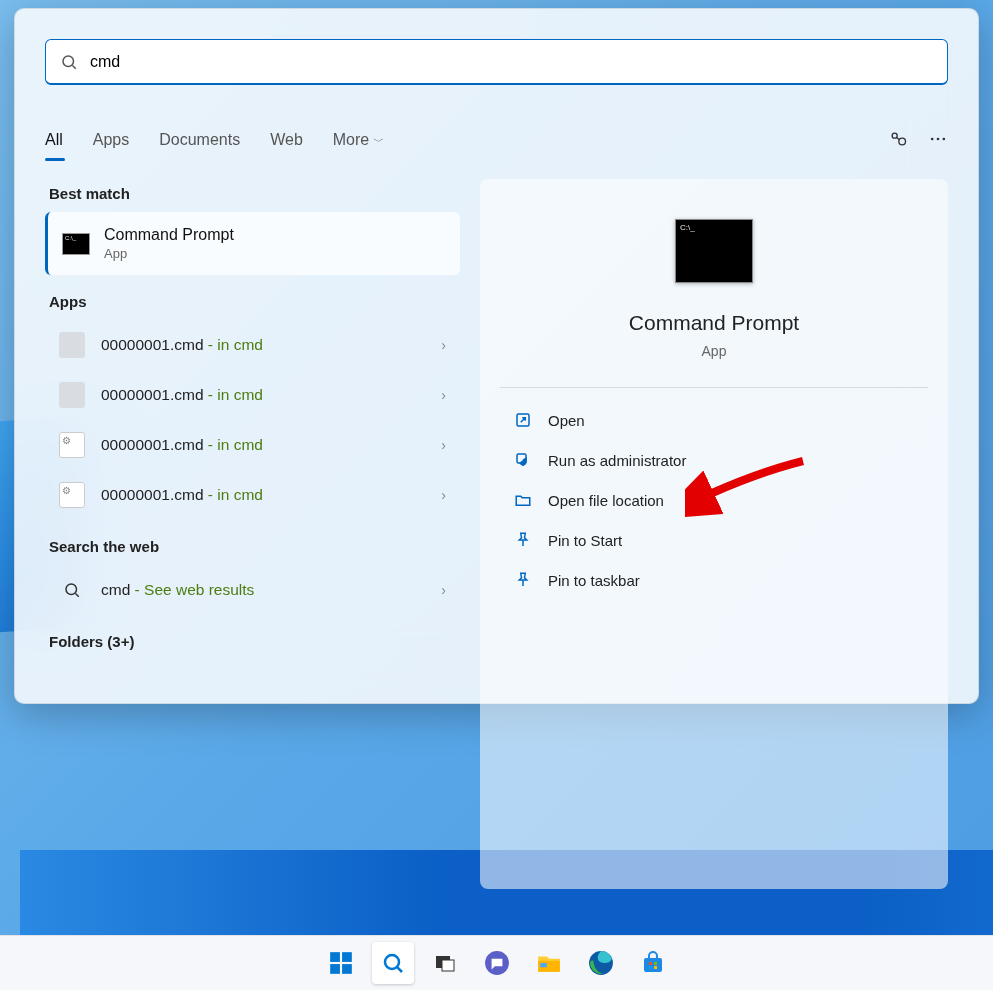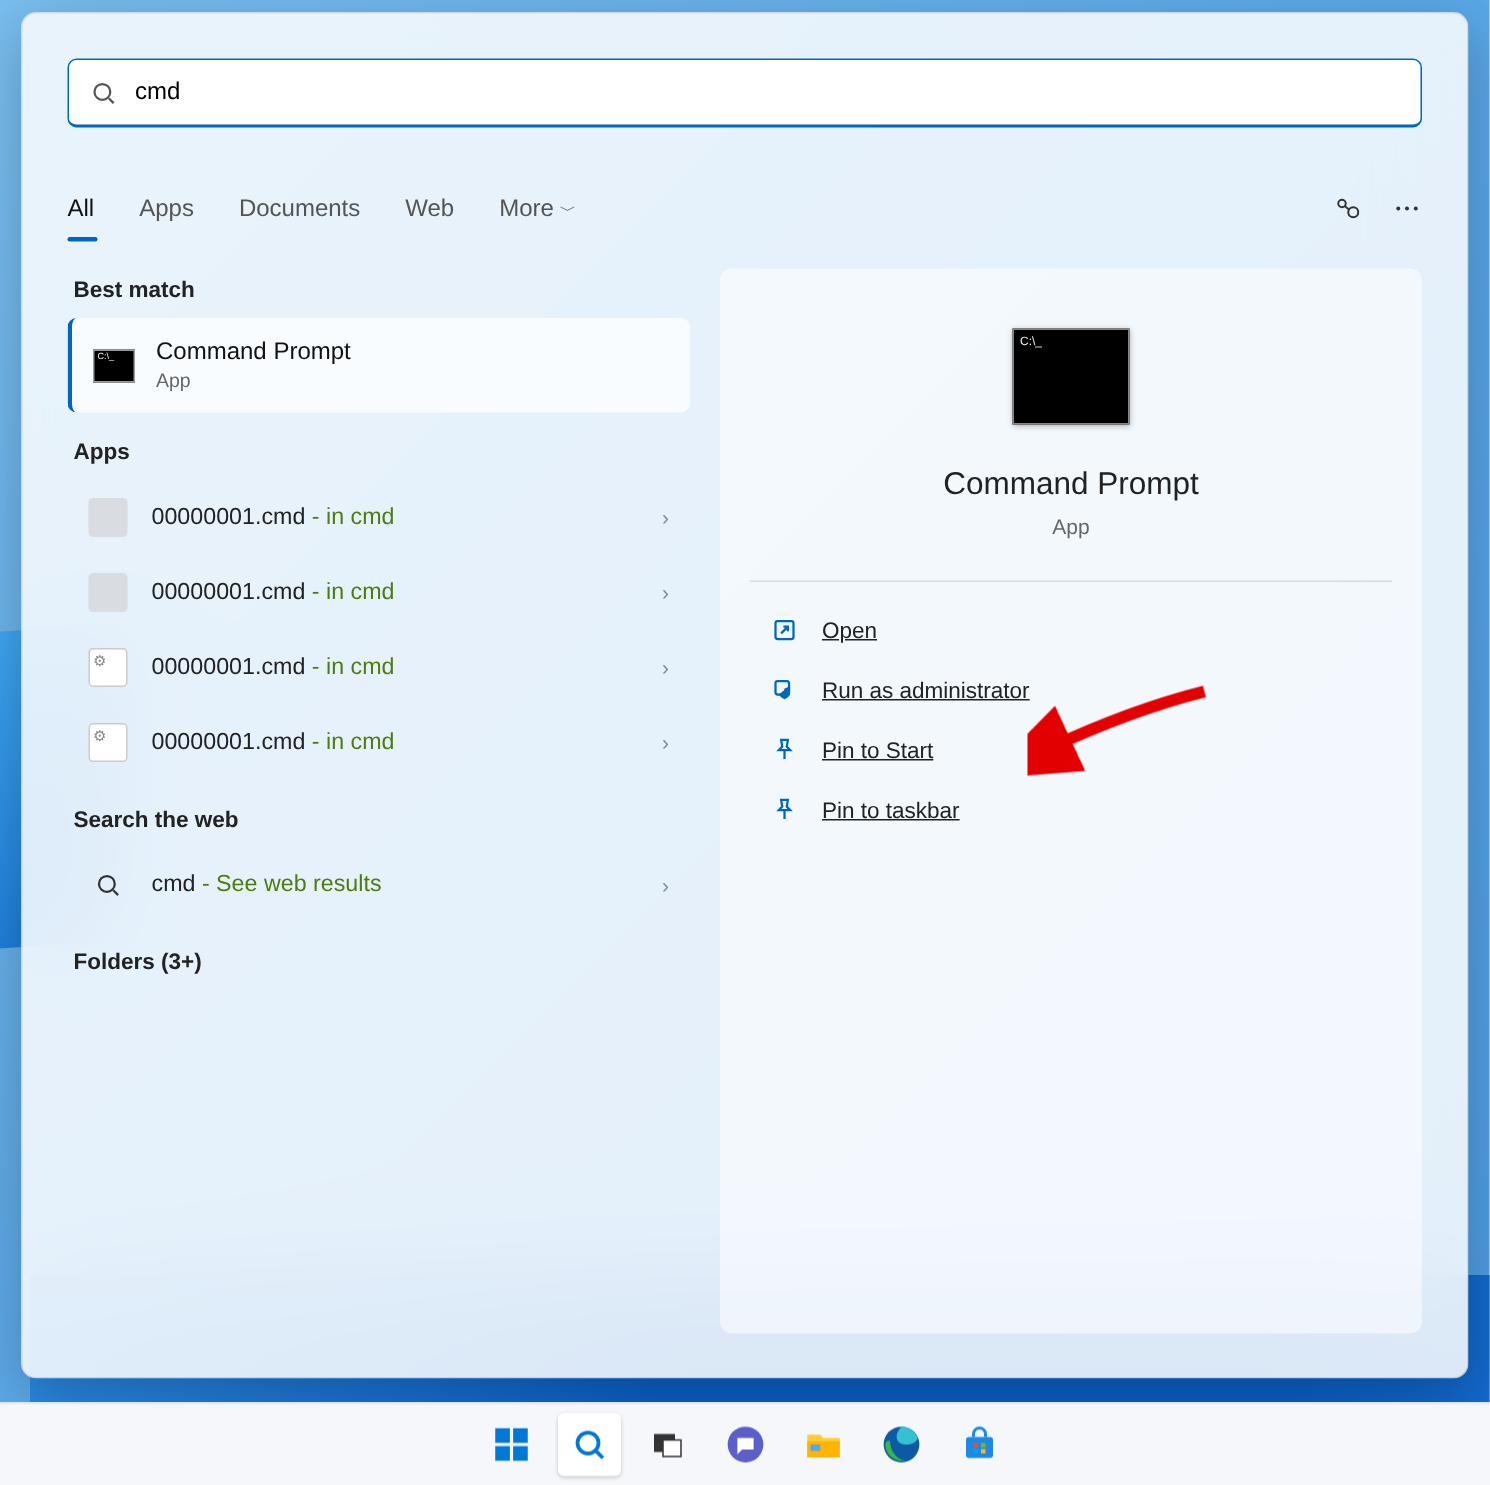--- a/index.html
+++ b/index.html
@@ -7,21 +7,21 @@
     width: 993px; height: 990px;
     background: linear-gradient(135deg, #7abff0 0%, #5aa8e8 50%, #4d9ce3 100%);
     position: relative; overflow: hidden;
   }
   .bg-shape1 { position:absolute; left:-30px; top:420px; width:110px; height:210px;
     background: linear-gradient(135deg,#3ea9f5,#0f6fd6); transform: skewY(-10deg) rotate(6deg); opacity:.9; }
   .bg-shape2 { position:absolute; left:20px; bottom:0px; width:1400px; height:140px;
     background: linear-gradient(90deg,#2a89e2,#0b5fc6 30%,#0b5fc6 60%,#2a89e2); filter: blur(.3px); }
   
   .start-panel {
-    position: absolute; left: 14px; top: 8px; width: 965px; height: 911px;
+    position: absolute; left: 14px; top: 8px; width: 965px; height: 696px;
     background: rgba(248, 250, 253, 0.88);
     border: 1px solid rgba(0,0,0,.1);
     border-radius: 10px;
     backdrop-filter: blur(30px);
     box-shadow: 0 10px 40px rgba(0,0,0,.25);
     padding: 30px;
   }
   .search-box {
     display:flex; align-items:center;
     height: 46px;
@@ -84,21 +84,21 @@
 
   .preview-thumb {
     width: 78px; height:64px; background:#000; border:1px solid #888; margin: 0 auto;
     box-shadow: 0 1px 4px rgba(0,0,0,.3); position:relative;
   }
   .preview-thumb::after { content:"C:\\_"; color:#eee; font-size:8px; position:absolute; top:3px; left:4px; }
   .preview-title { text-align:center; font-size: 21px; color:#222; margin-top:28px; }
   .preview-sub { text-align:center; font-size:14px; color:#666; margin-top:8px; }
   .divider { height:1px; background: rgba(0,0,0,.12); margin: 28px 0 12px; }
   .action-item {
-    display:flex; align-items:center; height:40px; padding: 0 14px; cursor:pointer; border-radius:4px; font-size:15px; color:#222;text-decoration:underline;
+    display:flex; align-items:center; height:40px; padding: 0 14px; cursor:pointer; border-radius:4px; font-size:15px; color:#222;
   }
   .action-icon { width:18px; height:18px; margin-right:16px; flex:0 0 auto; }
 
   .arrow {
     position:absolute; left:685px; top:455px; pointer-events:none;
   }
 
   .taskbar {
     position:absolute; left:0; bottom:0; width:993px; height:55px; background:#f5f7fb;
     border-top: 1px solid rgba(0,0,0,.08);
@@ -211,20 +211,26 @@
       </div>
       <div class="action-item">
         <svg class="action-icon" viewBox="0 0 24 24" fill="none" stroke="#0067c0" stroke-width="2">
             <rect x="4" y="4" width="12" height="12" rx="2"></rect>
             <path d="M12 12l4-2v5c0 2-2 3-4 4-2-1-4-2-4-4" fill="#0067c0" stroke="#0067c0"></path>
           </svg>
         <span>Run as administrator</span>
       </div>
       <div class="action-item">
         <svg class="action-icon" viewBox="0 0 24 24" fill="none" stroke="#0067c0" stroke-width="2">
+            <path d="M3 7h6l2 2h10v10H3z"></path>
+          </svg>
+        <span>Open file location</span>
+      </div>
+      <div class="action-item">
+        <svg class="action-icon" viewBox="0 0 24 24" fill="none" stroke="#0067c0" stroke-width="2">
             <path d="M9 3h6l-1 6 3 3H7l3-3-1-6zM12 12v8"></path>
           </svg>
         <span>Pin to Start</span>
       </div>
       <div class="action-item">
         <svg class="action-icon" viewBox="0 0 24 24" fill="none" stroke="#0067c0" stroke-width="2">
             <path d="M9 3h6l-1 6 3 3H7l3-3-1-6zM12 12v8"></path>
           </svg>
         <span>Pin to taskbar</span>
       </div>

